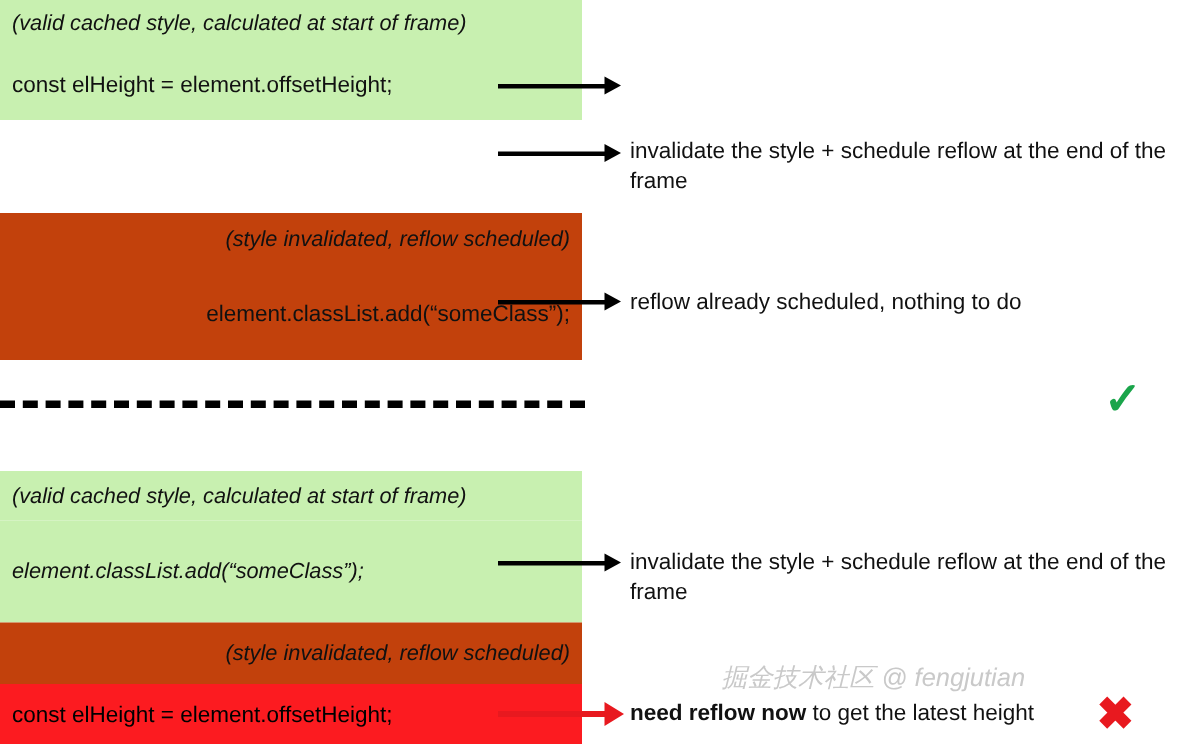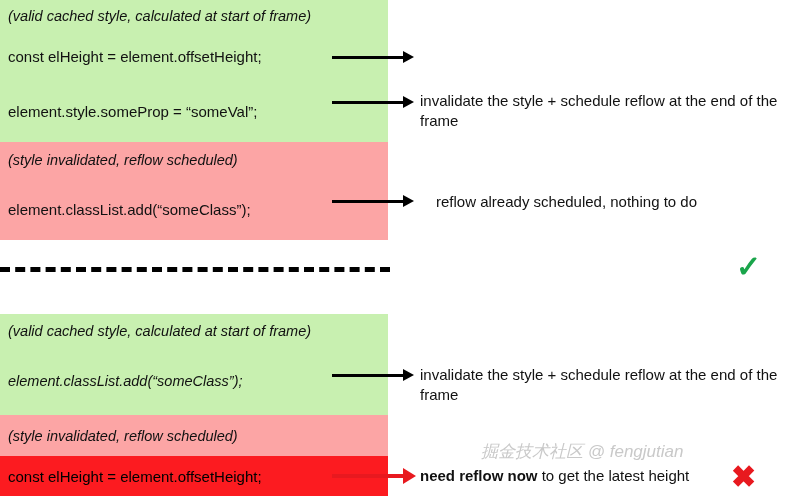--- a/index.html
+++ b/index.html
@@ -25,21 +25,21 @@
     left: 0;
     width: 388px;
     box-sizing: border-box;
     padding: 0 8px;
     display: flex;
     align-items: center;
     font-size: 15px;
     color: #111111;
   }
   .block.green { background: #c8f0b0; }
-  .block.yellow { background: #fca5a5; }
+  .block.yellow { background: #c2410c; justify-content: flex-end; }
   .block.red { background: #fc1b20; }
   .block.italic {
     font-style: italic;
     font-size: 14.5px;
   }
   
   .note {
     position: absolute;
     font-size: 15px;
     color: #111111;
@@ -109,23 +109,20 @@
 <div class="canvas">
 
   <div class="block green italic" style="top:0px; height:32px;">
     <span>(valid cached style, calculated at start of frame)</span>
   </div>
 
   <div class="block green" style="top:32px; height:48px;">
     <span>const elHeight = element.offsetHeight;</span>
   </div>
 
-  <div class="block green" style="top:80px; height:62px;">
-    <span>element.style.someProp = “someVal”;</span>
-  </div>
 
   <div class="block yellow italic" style="top:142px; height:36px;">
     <span>(style invalidated, reflow scheduled)</span>
   </div>
 
   <div class="block yellow" style="top:178px; height:62px;">
     <span>element.classList.add(“someClass”);</span>
   </div>
 
   <div class="arrow" style="top:51px; left:332px; width:82px;">
@@ -137,21 +134,21 @@
     <div class="head" style="left:71px;"></div>
   </div>
   <div class="arrow" style="top:195px; left:332px; width:82px;">
     <div class="shaft" style="width:72px;"></div>
     <div class="head" style="left:71px;"></div>
   </div>
 
   <div class="note" style="top:91px; left:420px;">
     <span>invalidate the style + schedule reflow at the end of the frame</span>
   </div>
-  <div class="note" style="top:192px; left:436px;">
+  <div class="note" style="top:192px; left:420px;">
     <span>reflow already scheduled, nothing to do</span>
   </div>
 
   <div class="dashed" style="top:267px;"></div>
 
   <div class="check" style="top:252px; left:736px;">
     <span>✓</span>
   </div>
 
   <div class="block green italic" style="top:314px; height:33px;">

